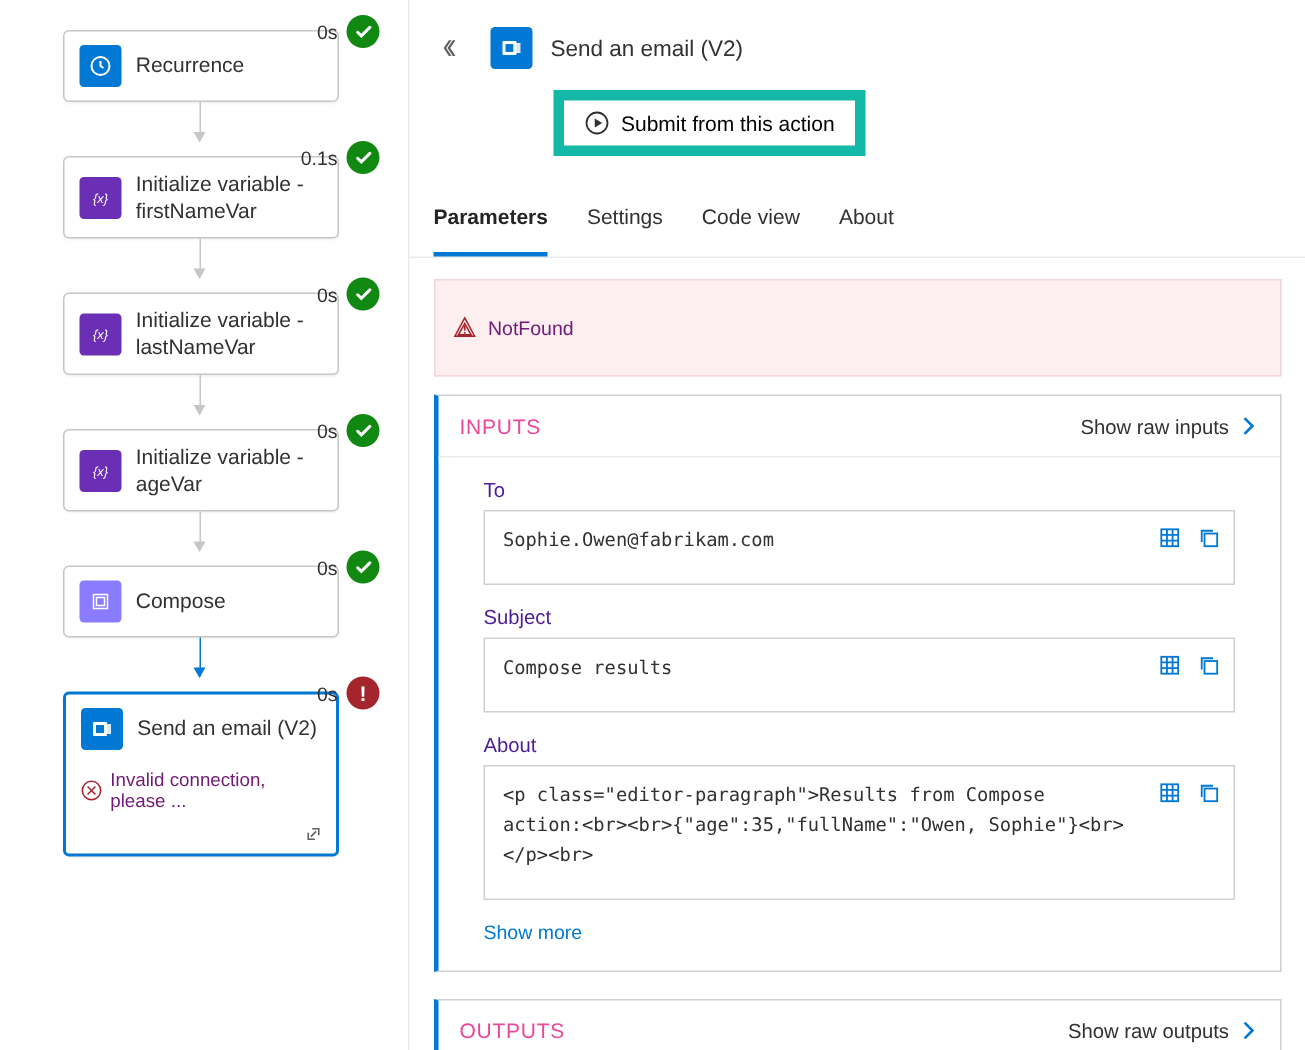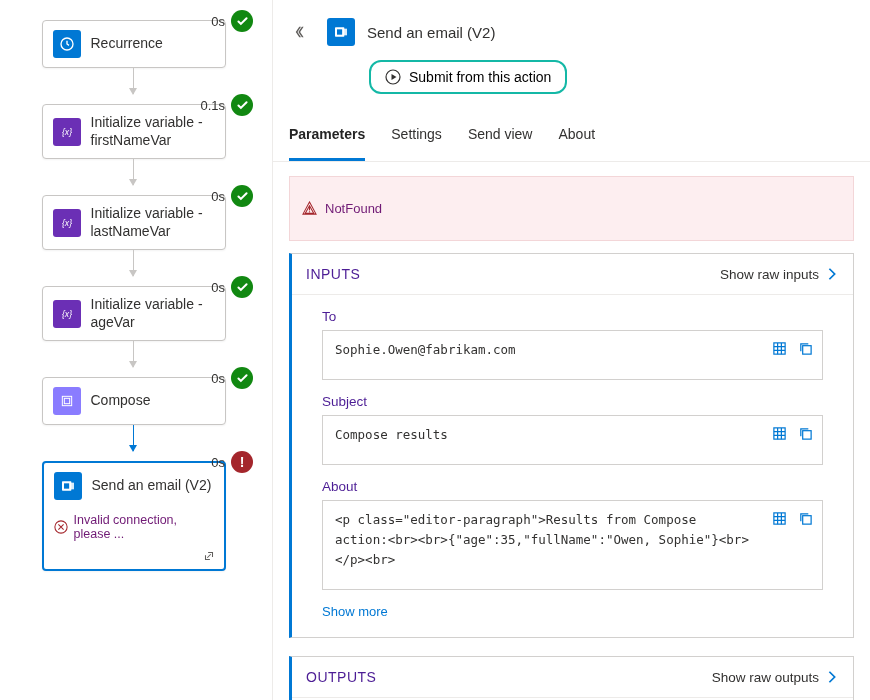--- a/index.html
+++ b/index.html
@@ -29,31 +29,31 @@
 .card-error{display:flex;align-items:center;gap:6px;padding:4px 10px 8px;font-size:12.5px;color:#701a75}
 .card-error svg{width:14px;height:14px;flex:0 0 14px}
 .card-link{display:flex;justify-content:flex-end;padding:0 8px 6px}
 .card-link svg{width:14px;height:14px;stroke:#605e5c;fill:none}
 .detail-panel{flex:1;border-left:1px solid #edebe9;display:flex;flex-direction:column;overflow:hidden}
 .dp-header{display:flex;align-items:center;gap:12px;padding:18px 16px 8px 14px}
 .dp-collapse{width:28px;height:28px;display:flex;align-items:center;justify-content:center;color:#605e5c;cursor:pointer}
 .dp-collapse svg{width:14px;height:14px;fill:#605e5c}
 .dp-title{font-size:15px;font-weight:400}
 .dp-submit{margin:6px 0 10px 96px}
-.btn-submit{display:inline-flex;align-items:center;gap:8px;border:2px solid #14b8a6;border-radius:12px;background:#fff;padding:7px 14px;font-size:14px;cursor:pointer}
+.btn-submit{display:inline-flex;align-items:center;gap:8px;border:7px solid #14b8a6;border-radius:0;background:#fff;padding:7px 14px;font-size:14px;cursor:pointer}
 .btn-submit svg{width:16px;height:16px}
 .tabs{display:flex;gap:26px;padding:0 16px;border-bottom:1px solid #edebe9;margin-top:14px}
 .tab{padding:8px 0 16px;font-size:14px;color:#323130;cursor:pointer;border-bottom:3px solid transparent}
 .tab.active{font-weight:600;border-bottom-color:#0078d4;color:#242424}
 .dp-body{flex:1;overflow-y:auto;padding:14px 16px}
 .alert{display:flex;align-items:center;gap:8px;background:#fdeef0;border:1px solid #f3d6d8;padding:24px 12px;font-size:13px;color:#701a75;margin-bottom:12px}
 .alert svg{width:15px;height:15px}
 .section{border:1px solid #d2d0ce;border-left:3px solid #0078d4;margin-bottom:18px}
 .sec-head{display:flex;align-items:center;justify-content:space-between;padding:12px 14px;border-bottom:1px solid #edebe9}
-.sec-title{font-size:14px;font-weight:400;letter-spacing:.5px;color:#4c1d95}
+.sec-title{font-size:14px;font-weight:400;letter-spacing:.5px;color:#ec4899}
 .sec-link{display:flex;align-items:center;gap:6px;font-size:13.5px;color:#323130;cursor:pointer}
 .sec-link svg{width:14px;height:14px;fill:#0078d4}
 .sec-content{padding:14px 30px 18px}
 .field{margin-bottom:14px}
 .field-label{font-size:13.5px;margin-bottom:6px;color:#4c1d95}
 .field-box{border:1px solid #d2d0ce;padding:9px 70px 19px 12px;font-family:Consolas,monospace;font-size:12.5px;color:#323130;position:relative;word-wrap:break-word;line-height:1.6}
 .field-actions{position:absolute;right:8px;top:8px;display:flex;gap:8px}
 .icon-btn{width:18px;height:18px;display:flex;align-items:center;justify-content:center;cursor:pointer}
 .icon-btn svg{width:15px;height:15px;stroke:#0078d4;fill:none;stroke-width:1.3}
 .show-more{font-size:13px;color:#0078d4;cursor:pointer;margin-top:4px}
@@ -212,21 +212,21 @@
       <svg viewBox="0 0 16 16">
           <circle cx="8" cy="8" r="7" fill="none" stroke="#323130" stroke-width="1.2"></circle>
           <path d="M6.5 5v6l5-3z" fill="#323130"></path>
         </svg>
       <span>Submit from this action</span>
     </button>
   </div>
   <div class="tabs" id="tabs">
       <div class="tab active">Parameters</div>
       <div class="tab">Settings</div>
-      <div class="tab">Send view</div>
+      <div class="tab">Code view</div>
       <div class="tab">About</div>
     </div>
   <div class="dp-body">
     <div class="alert">
       <svg viewBox="0 0 16 16">
           <path d="M8 1L1 14h14L8 1zm0 4l4.5 8h-9L8 5z" fill="none" stroke="#a4262c" stroke-width="1.1"></path>
           <rect x="7.4" y="6.5" width="1.2" height="3.5" fill="#a4262c"></rect>
           <rect x="7.4" y="11" width="1.2" height="1.2" fill="#a4262c"></rect>
         </svg>
       <span>NotFound</span>

